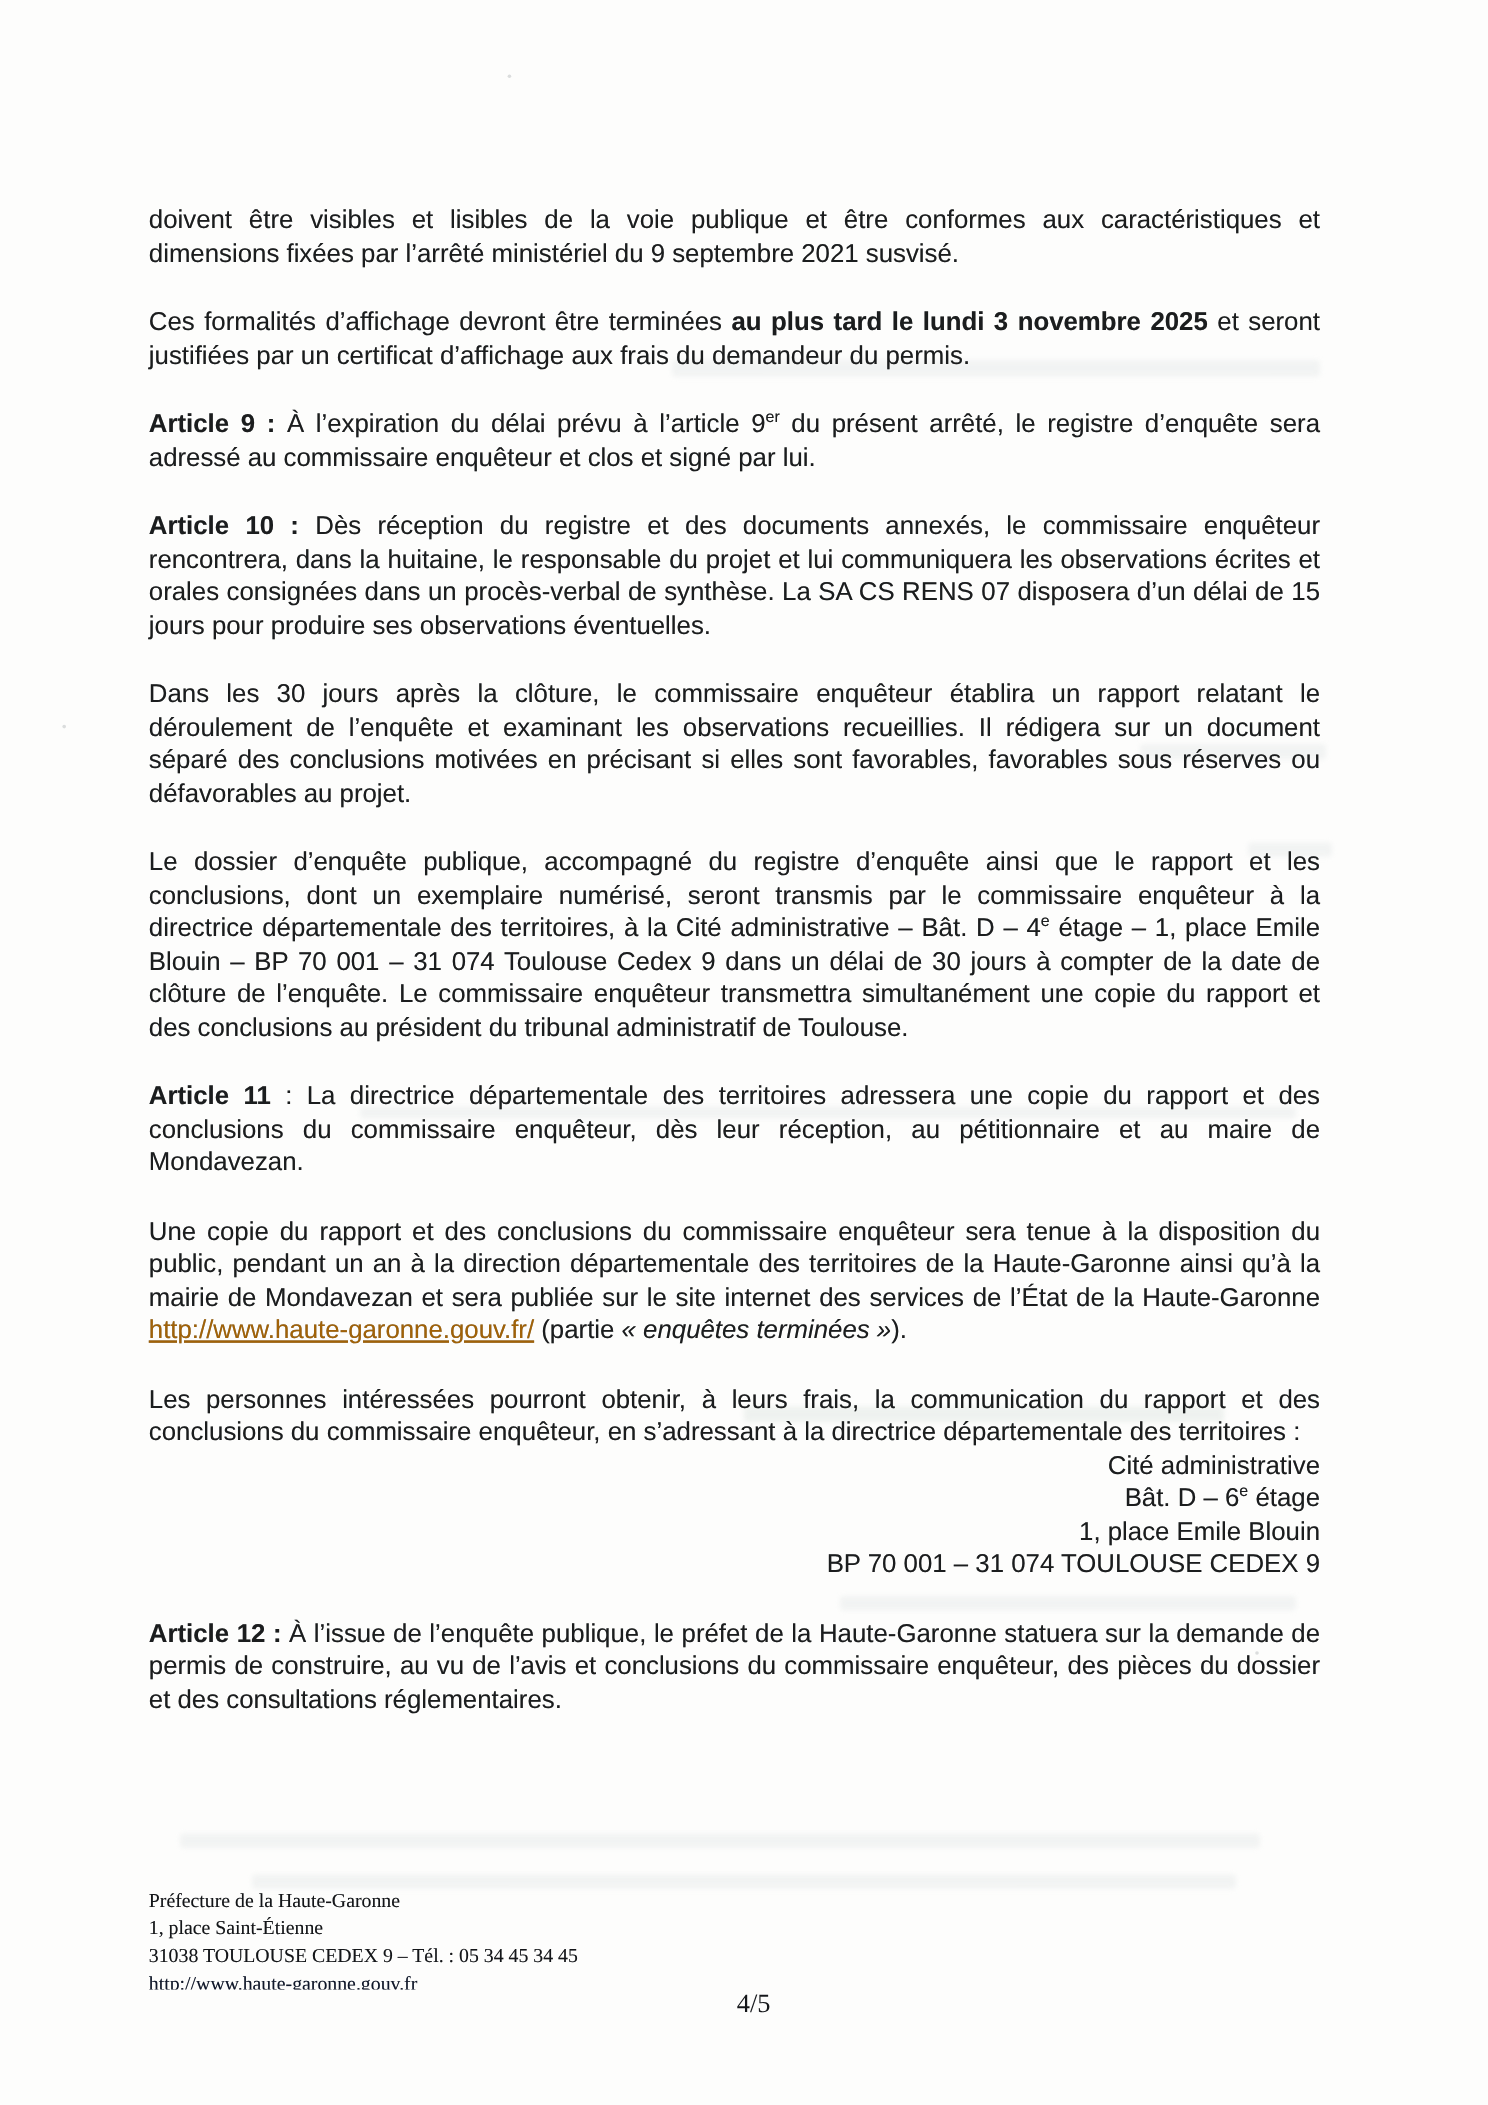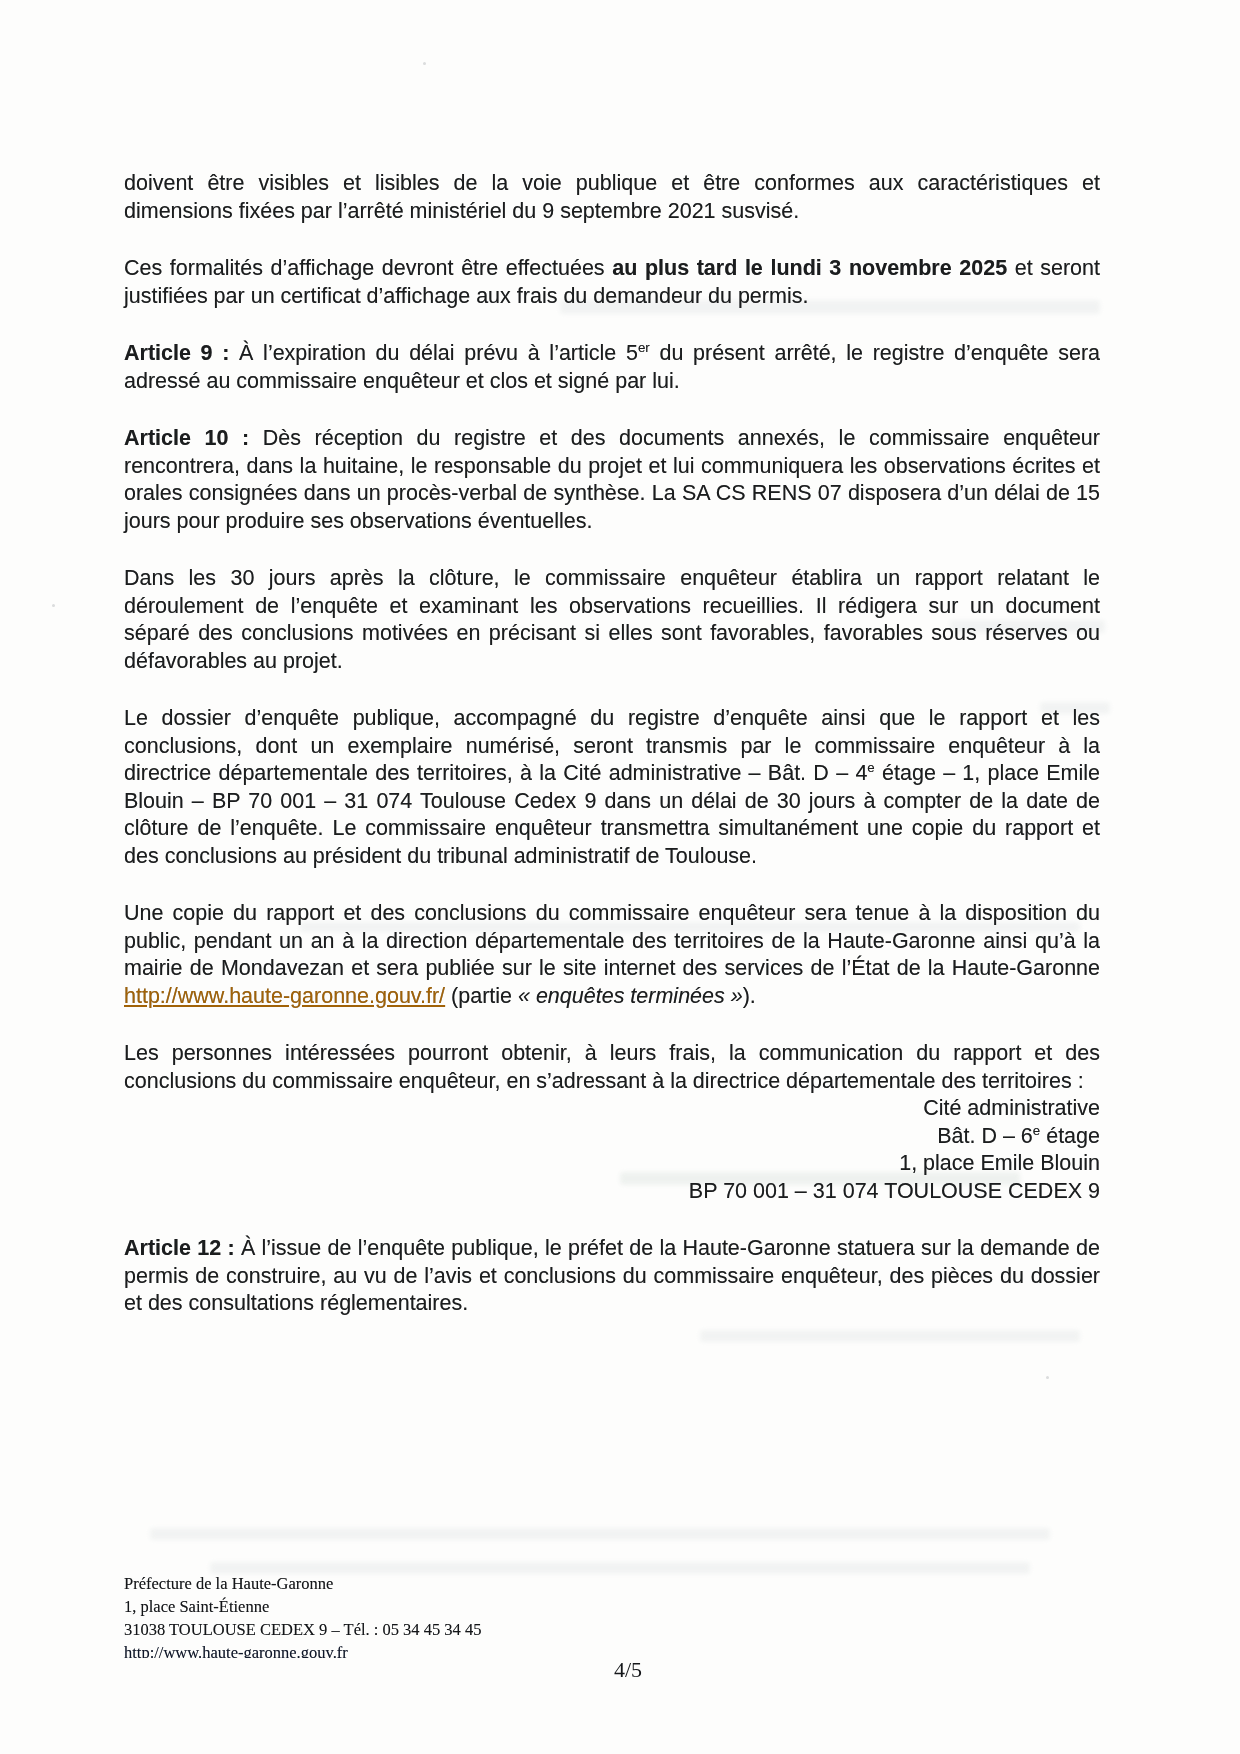--- a/index.html
+++ b/index.html
@@ -88,25 +88,26 @@
   <div class="artifact greenish" style="left:620px; top:1172px; width:400px; height:13px;"></div>
   <div class="artifact" style="left:700px; top:1330px; width:380px; height:12px;"></div>
   <div class="artifact" style="left:150px; top:1528px; width:900px; height:12px;"></div>
   <div class="artifact" style="left:210px; top:1562px; width:820px; height:12px;"></div>
   <div class="speck" style="left:423px; top:62px;"></div>
   <div class="speck" style="left:52px; top:604px;"></div>
   <div class="speck" style="left:1046px; top:1376px;"></div>
 
   <main id="doc-body">
       <p class="align-justify"><span>doivent être visibles et lisibles de la voie publique et être conformes aux caractéristiques et dimensions fixées par l’arrêté ministériel du 9 septembre 2021 susvisé.</span></p>
-      <p class="align-justify"><span>Ces formalités d’affichage devront être effectuées </span><span class="seg-b">au plus tard le lundi 3 novembre 2025</span><span> et seront justifiées par un certificat d’affichage aux frais du demandeur du permis.</span></p>
-      <p class="align-justify"><span class="seg-b">Article 9 : </span><span>À l’expiration du délai prévu à l’article 5</span><sup>er</sup><span> du présent arrêté, le registre d’enquête sera adressé au commissaire enquêteur et clos et signé par lui.</span></p>
+      <p class="align-justify"><span>Ces formalités d’affichage devront être terminées </span><span class="seg-b">au plus tard le lundi 3 novembre 2025</span><span> et seront justifiées par un certificat d’affichage aux frais du demandeur du permis.</span></p>
+      <p class="align-justify"><span class="seg-b">Article 9 : </span><span>À l’expiration du délai prévu à l’article 9</span><sup>er</sup><span> du présent arrêté, le registre d’enquête sera adressé au commissaire enquêteur et clos et signé par lui.</span></p>
       <p class="align-justify"><span class="seg-b">Article 10 : </span><span>Dès réception du registre et des documents annexés, le commissaire enquêteur rencontrera, dans la huitaine, le responsable du projet et lui communiquera les observations écrites et orales consignées dans un procès-verbal de synthèse. La SA CS RENS 07 disposera d’un délai de 15 jours pour produire ses observations éventuelles.</span></p>
       <p class="align-justify"><span>Dans les 30 jours après la clôture, le commissaire enquêteur établira un rapport relatant le déroulement de l’enquête et examinant les observations recueillies. Il rédigera sur un document séparé des conclusions motivées en précisant si elles sont favorables, favorables sous réserves ou défavorables au projet.</span></p>
       <p class="align-justify"><span>Le dossier d’enquête publique, accompagné du registre d’enquête ainsi que le rapport et les conclusions, dont un exemplaire numérisé, seront transmis par le commissaire enquêteur à la directrice départementale des territoires, à la Cité administrative – Bât. D – 4</span><sup>e</sup><span> étage – 1, place Emile Blouin – BP 70 001 – 31 074 Toulouse Cedex 9 dans un délai de 30 jours à compter de la date de clôture de l’enquête. Le commissaire enquêteur transmettra simultanément une copie du rapport et des conclusions au président du tribunal administratif de Toulouse.</span></p>
+      <p class="align-justify"><span class="seg-b">Article 11</span><span> : La directrice départementale des territoires adressera une copie du rapport et des conclusions du commissaire enquêteur, dès leur réception, au pétitionnaire et au maire de Mondavezan.</span></p>
       <p class="align-justify"><span>Une copie du rapport et des conclusions du commissaire enquêteur sera tenue à la disposition du public, pendant un an à la direction départementale des territoires de la Haute-Garonne ainsi qu’à la mairie de Mondavezan et sera publiée sur le site internet des services de l’État de la Haute-Garonne </span><a href="#" class="doc-link">http://www.haute-garonne.gouv.fr/</a><span> (partie </span><span class="seg-i">« enquêtes terminées »</span><span>).</span></p>
       <p class="align-justify"><span>Les personnes intéressées pourront obtenir, à leurs frais, la communication du rapport et des conclusions du commissaire enquêteur, en s’adressant à la directrice départementale des territoires :</span></p>
       <p class="align-center tight"><span>Cité administrative</span></p>
       <p class="align-center tight"><span>Bât. D – 6</span><sup>e</sup><span> étage</span></p>
       <p class="align-center tight"><span>1, place Emile Blouin</span></p>
       <p class="align-center tight"><span>BP 70 001 – 31 074 TOULOUSE CEDEX 9</span></p>
       <p class="align-justify"><span class="seg-b">Article 12 : </span><span>À l’issue de l’enquête publique, le préfet de la Haute-Garonne statuera sur la demande de permis de construire, au vu de l’avis et conclusions du commissaire enquêteur, des pièces du dossier et des consultations réglementaires.</span></p>
     </main>
 
   <div id="footer">

